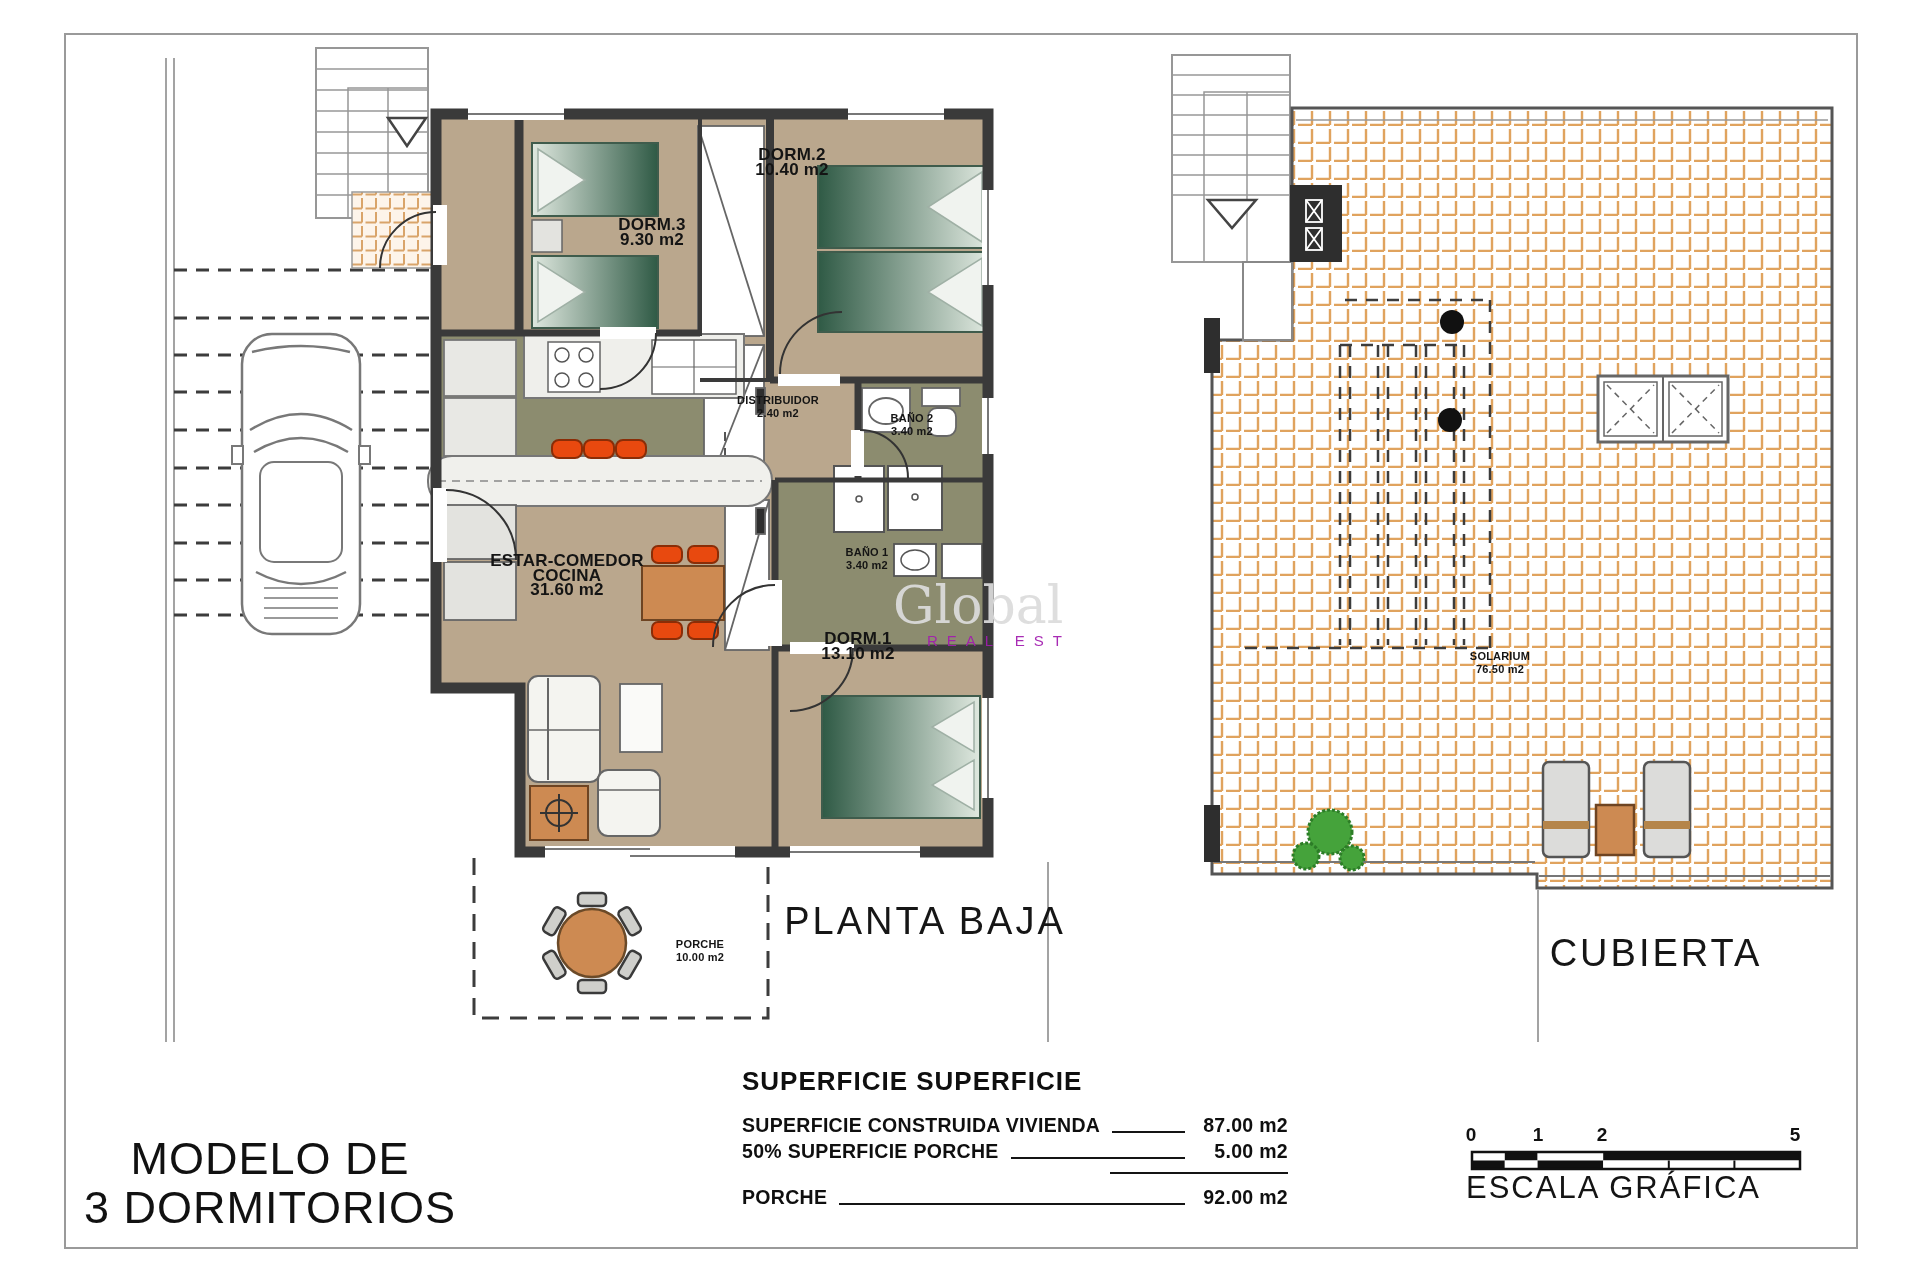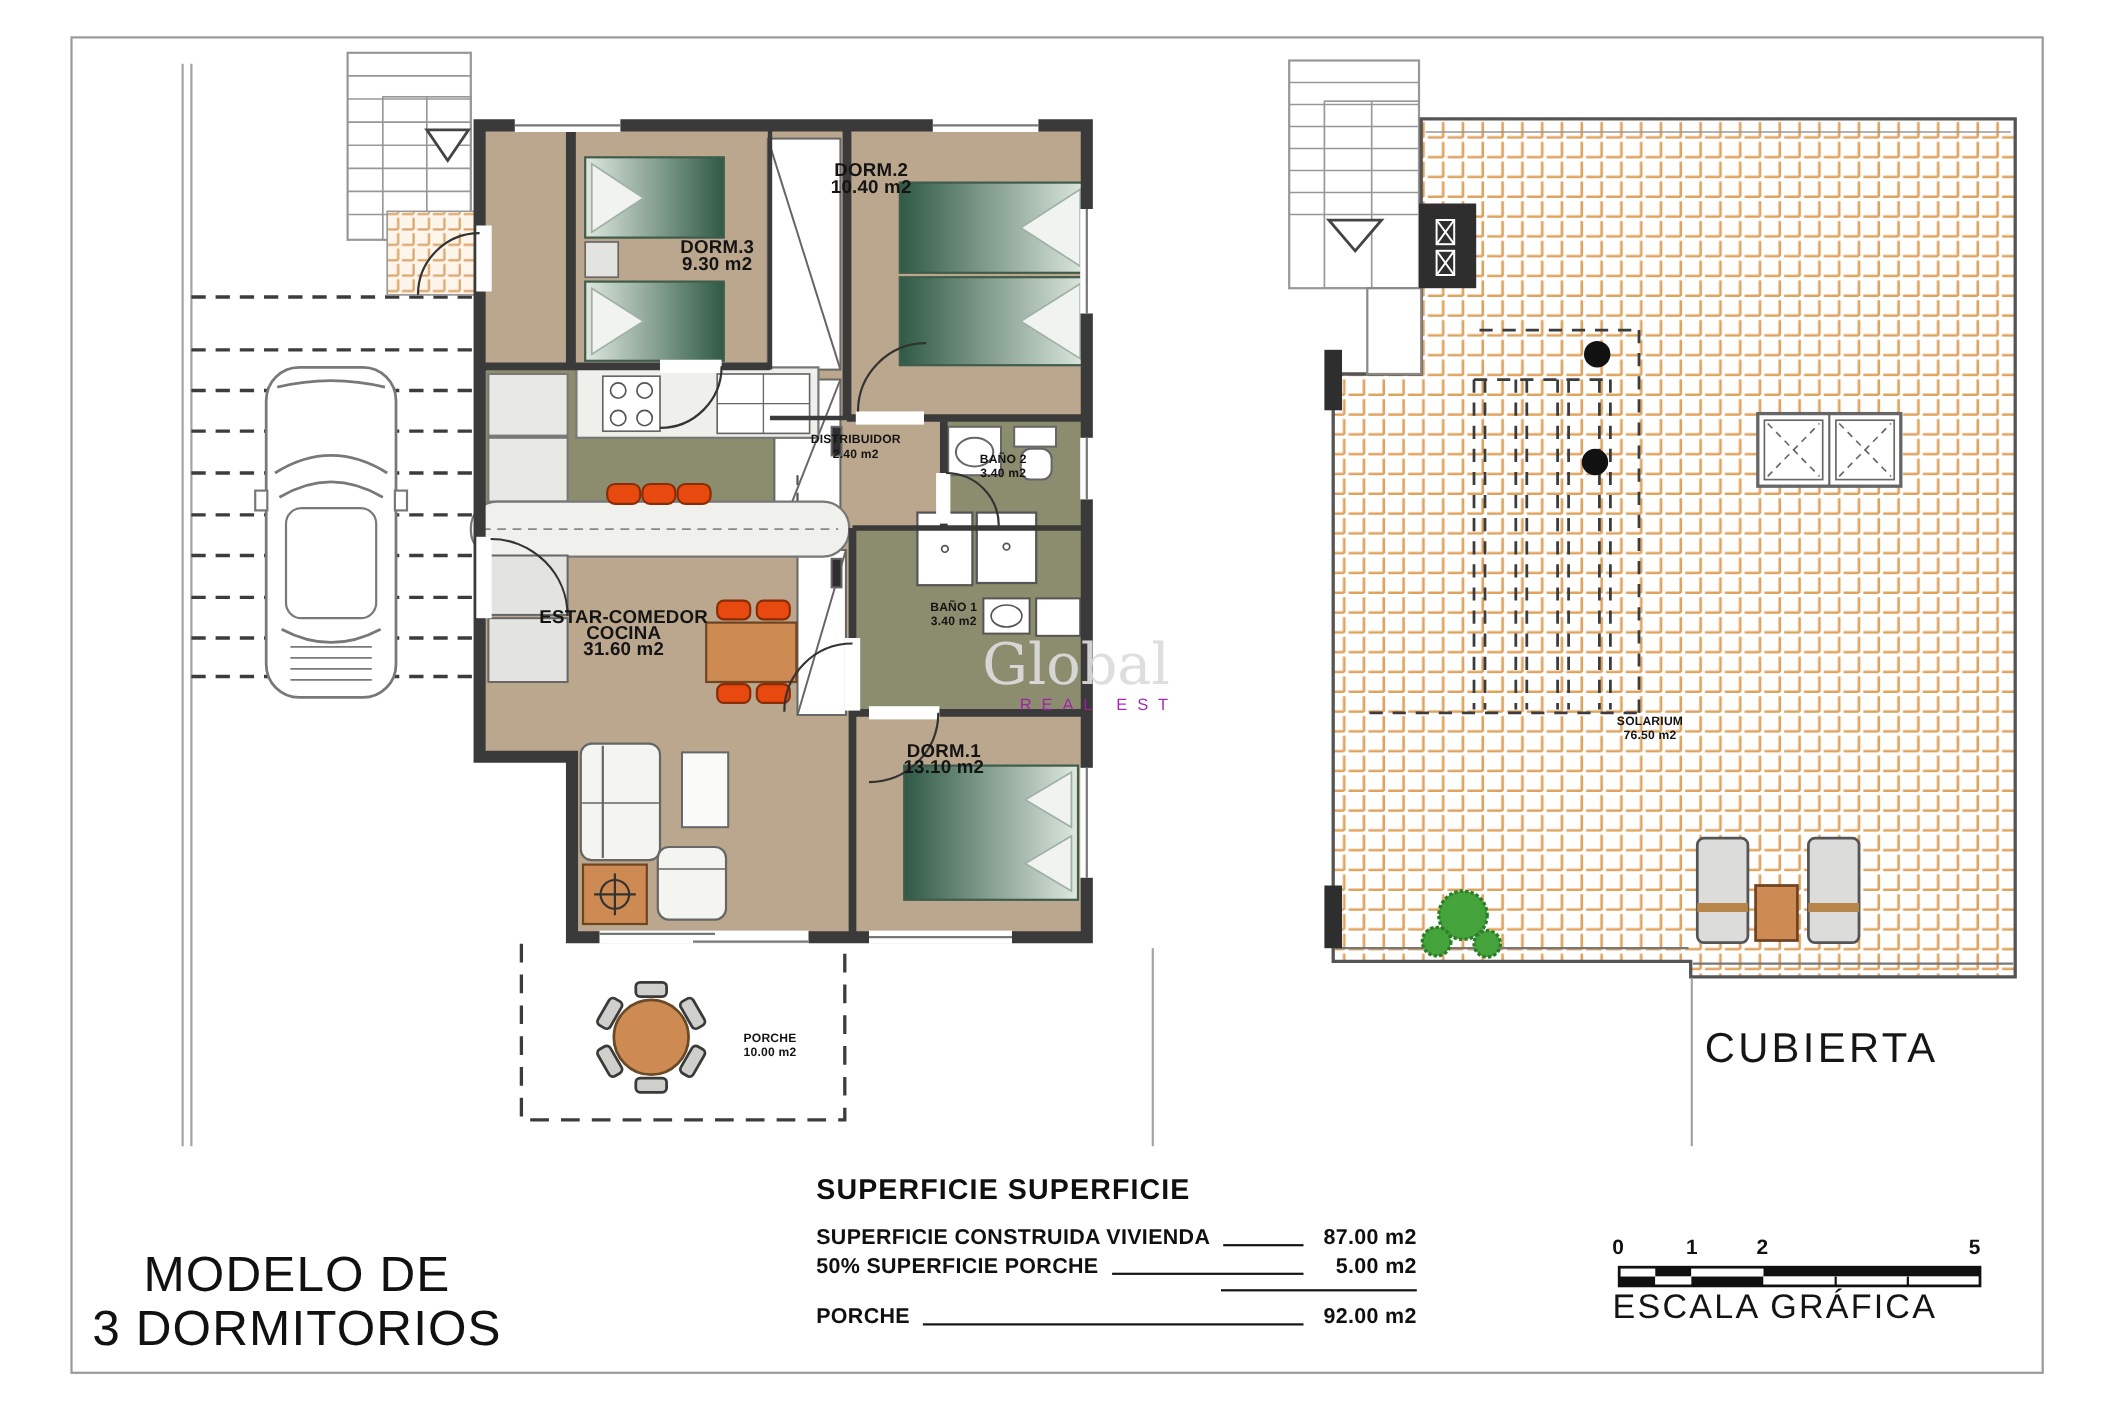--- a/index.html
+++ b/index.html
@@ -408,38 +408,39 @@
     <div>2.40 m2</div>
   </div>
   <div class="rl small" style="left:912px;top:412px">
     <div>BAÑO 2</div>
     <div>3.40 m2</div>
   </div>
   <div class="rl small" style="left:867px;top:546px">
     <div>BAÑO 1</div>
     <div>3.40 m2</div>
   </div>
-  <div class="rl" style="left:858px;top:676px">
+  <div class="rl" style="left:858px;top:632px">
     <div>DORM.1</div>
     <div>13.10 m2</div>
   </div>
   <div class="rl" style="left:567px;top:554px">
     <div>ESTAR-COMEDOR</div>
     <div>COCINA</div>
     <div>31.60 m2</div>
   </div>
   <div class="rl small" style="left:700px;top:938px">
     <div>PORCHE</div>
     <div>10.00 m2</div>
   </div>
   <div class="rl small" style="left:1500px;top:650px">
     <div>SOLARIUM</div>
     <div>76.50 m2</div>
   </div>
 
+  <div class="big" style="left:925px;top:900px">PLANTA BAJA</div>
   <div class="big" style="left:1656px;top:932px">CUBIERTA</div>
 
   <div class="model-title">
     <div>MODELO DE</div>
     <div>3 DORMITORIOS</div>
   </div>
 
   <div class="sum-title">SUPERFICIE SUPERFICIE</div>
   <div class="srow" style="top:1114px">
     <span class="lbl">SUPERFICIE CONSTRUIDA VIVIENDA</span>

